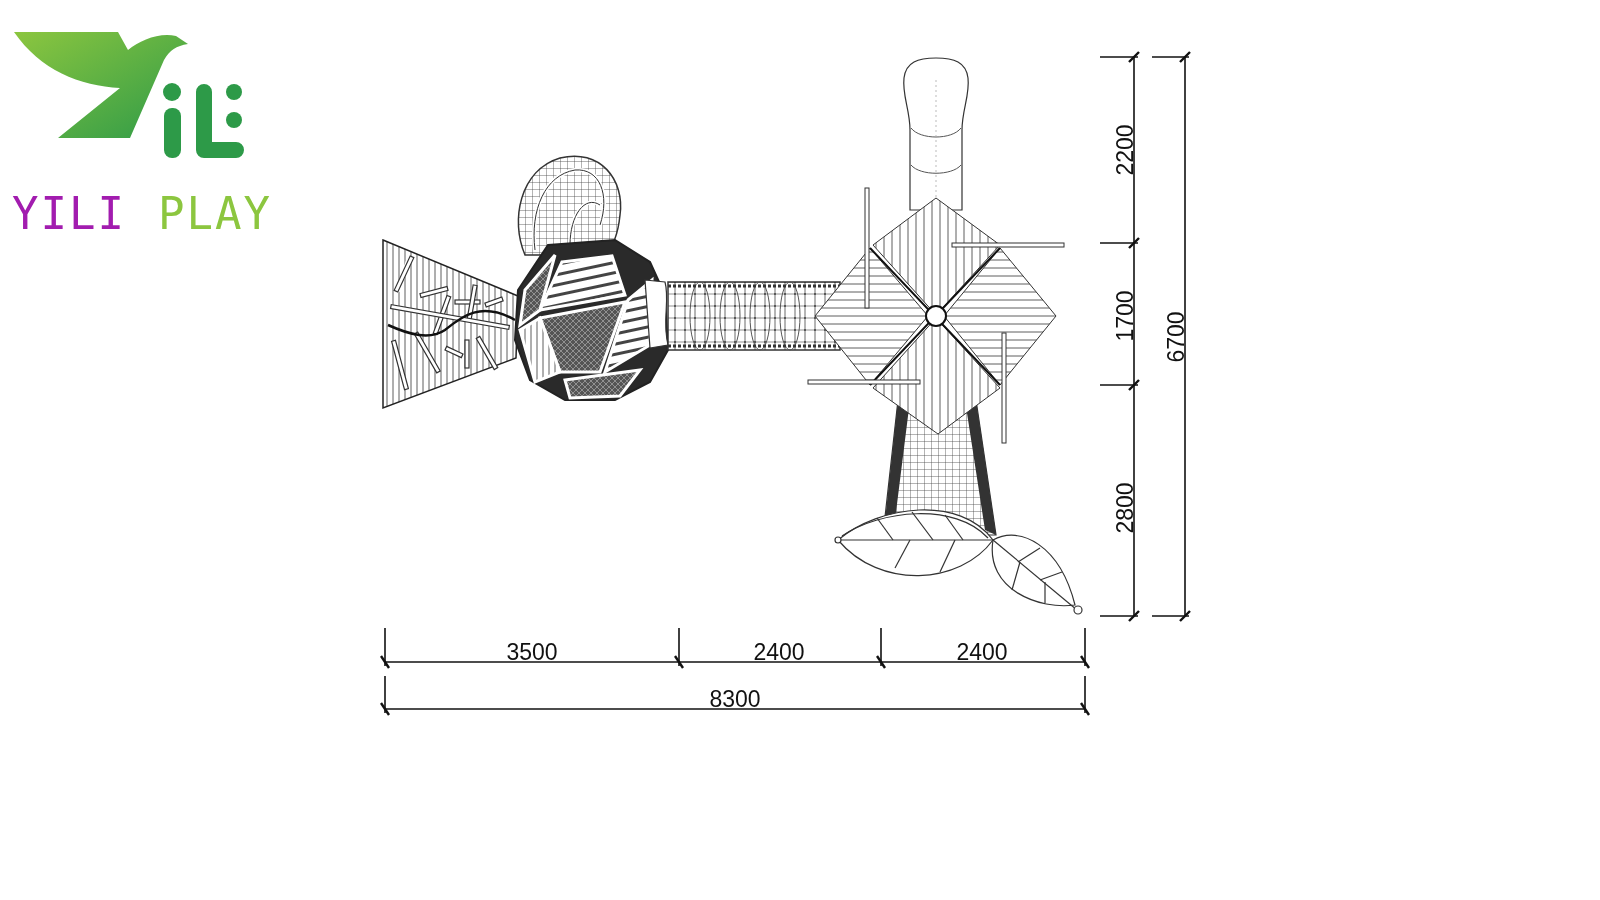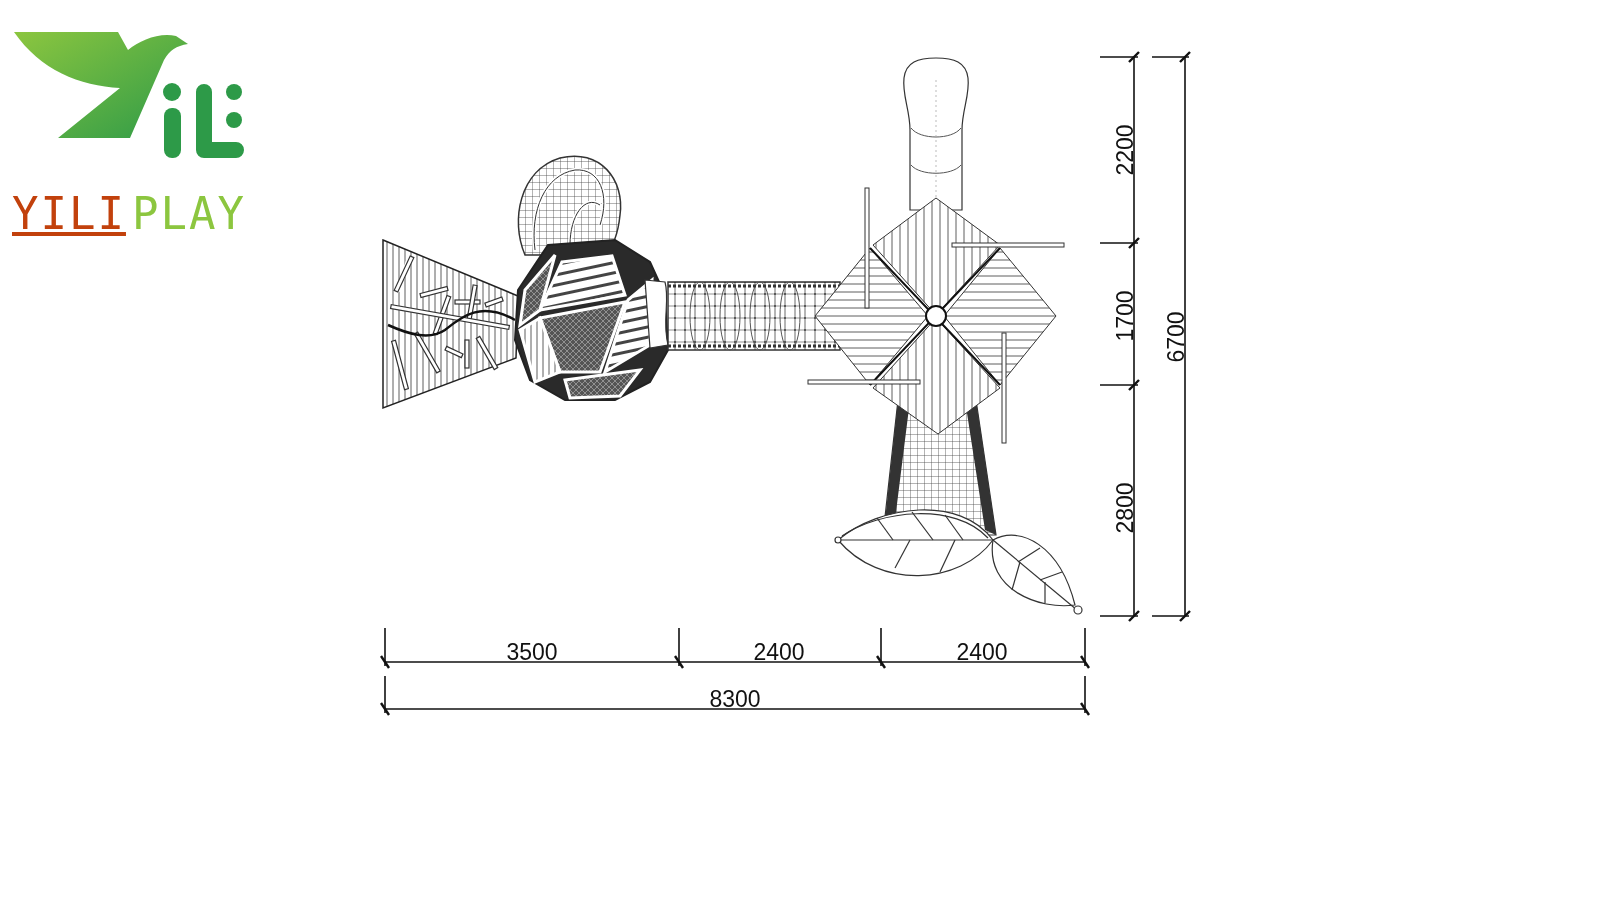--- a/index.html
+++ b/index.html
@@ -1,20 +1,20 @@
 <!DOCTYPE html>
 <html><head>
   <meta charset="utf-8">
   <style>
     html, body { margin: 0; padding: 0; background: #ffffff; }
     body { width: 1600px; height: 900px; position: relative; overflow: hidden; font-family: "Liberation Sans", sans-serif; }
     .logo { position: absolute; left: 0; top: 20px; width: 300px; height: 230px; }
     .brand-text { position: absolute; left: 12px; top: 192px; font-family: "DejaVu Sans Mono", monospace; font-size: 44px; font-weight: normal; letter-spacing: 2px; white-space: nowrap; line-height: 1; }
-    .brand-text .w1 { color: #c2410c; text-decoration: underline; }
-    .brand-text .w2 { color: #8cc63f; margin-left: 6px; }
+    .brand-text .w1 { color: #a21caf; }
+    .brand-text .w2 { color: #8cc63f; margin-left: 32px; }
     svg.drawing { position: absolute; left: 0; top: 0; }
     .dim-label { font-family: "Liberation Sans", sans-serif; font-size: 23px; fill: #111; }
   </style>
 </head>
 <body>
 
 <div class="logo">
   <svg width="300" height="170" viewBox="0 0 300 170">
     <defs>
       <linearGradient id="gY" x1="0" y1="0" x2="1" y2="1">

